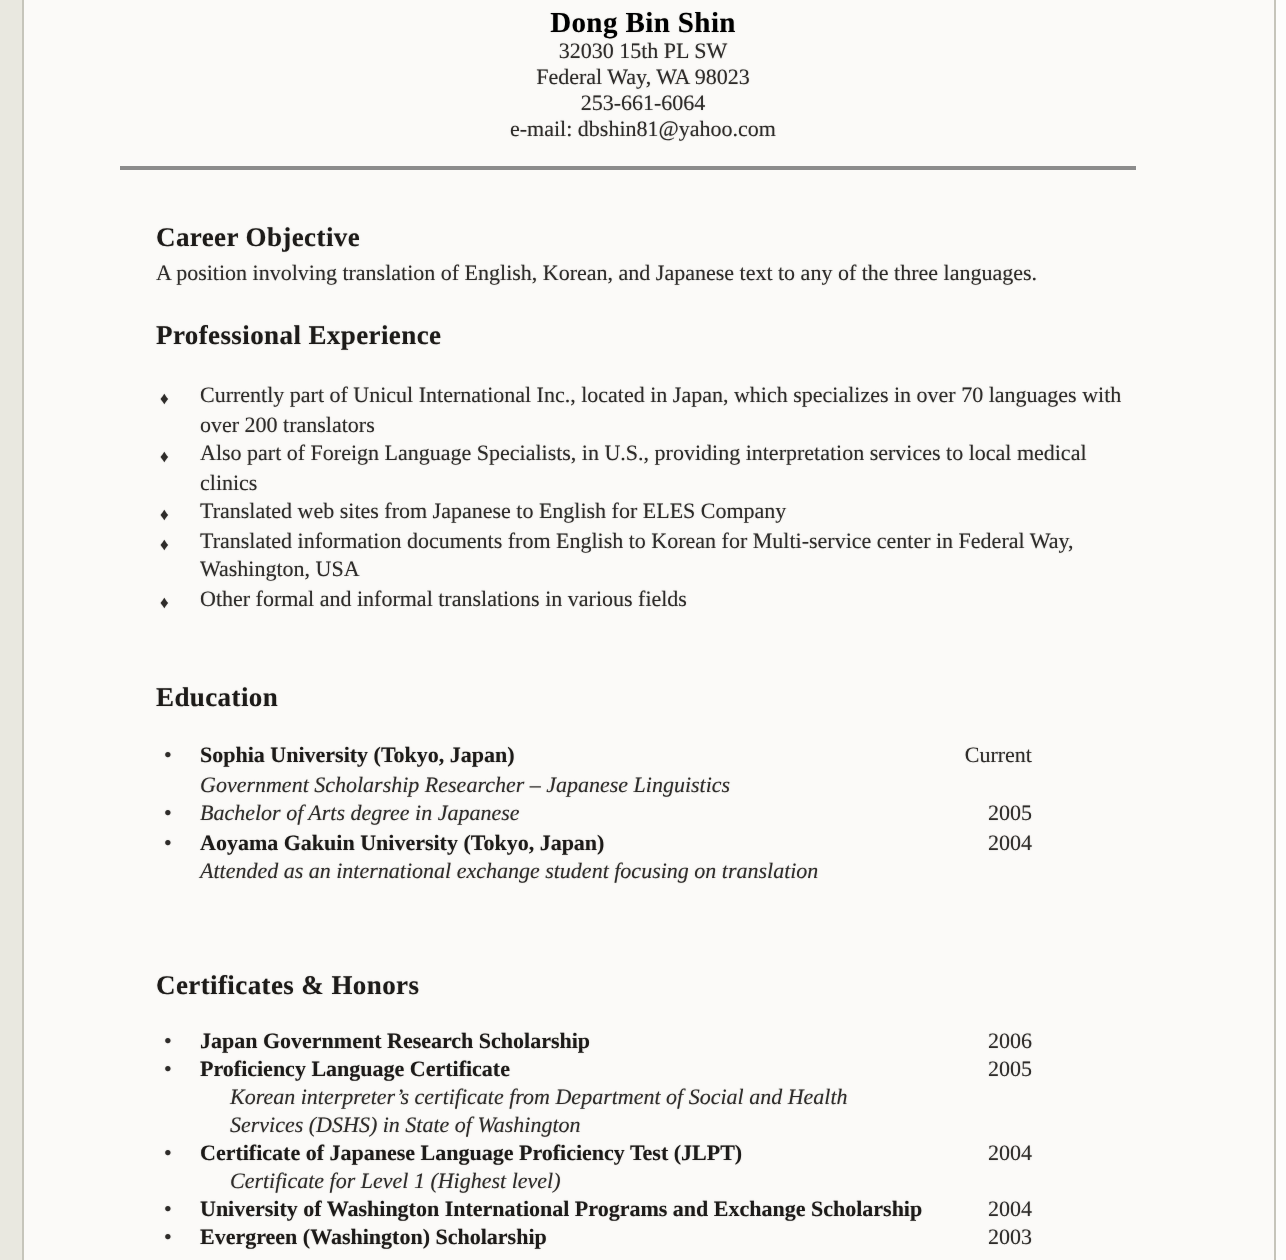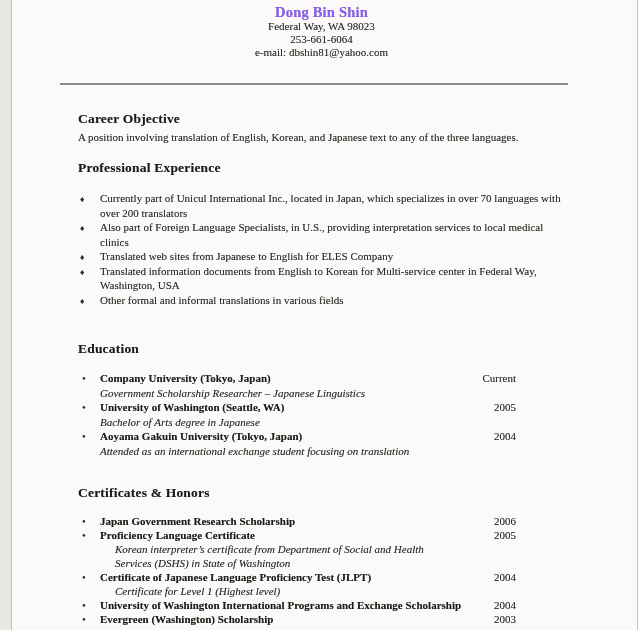--- a/index.html
+++ b/index.html
@@ -12,21 +12,21 @@
   }
   .page{position:absolute;inset:0;width:643px;height:630px;overflow:hidden;}
   .edge-strip-left{position:absolute;left:0;top:0;width:11px;height:630px;background:#e9e8e0;}
   .vline-left{position:absolute;left:11px;top:0;width:1px;height:630px;background:#c6c5bb;}
   .vline-right{position:absolute;left:637px;top:0;width:1px;height:630px;background:#c6c5bb;}
   .edge-strip-right{position:absolute;left:638px;top:0;width:5px;height:630px;background:#fdfdfc;}
 
   .doc{position:absolute;inset:0;text-shadow:0 0 0.6px rgba(90,85,80,0.55);}
 
   .header{position:absolute;top:4px;left:0;width:643px;text-align:center;}
-  .header .name{font-size:14.5px;font-weight:bold;line-height:16px;color:#8b5cf6;letter-spacing:0.2px;}
+  .header .name{font-size:14.5px;font-weight:bold;line-height:16px;color:#000000;letter-spacing:0.2px;}
   .header .hline{font-size:11px;line-height:13px;}
 
   .rule{position:absolute;top:83px;left:60px;width:508px;height:2px;background:#8c8c8c;}
 
   .section{position:absolute;left:78px;}
   .section h2{
     margin:0;font-size:13.5px;font-weight:bold;line-height:17px;color:#1d1b19;letter-spacing:0.2px;
   }
   .body-text{font-size:11px;line-height:14px;margin-top:3px;}
 
@@ -56,20 +56,21 @@
 <div class="page">
   <div class="edge-strip-left"></div>
   <div class="vline-left"></div>
   <div class="vline-right"></div>
   <div class="edge-strip-right"></div>
 
   <div class="doc">
 
     <div class="header">
       <div class="name">Dong Bin Shin</div>
+      <div class="hline">32030 15th PL SW</div>
       <div class="hline">Federal Way, WA 98023</div>
       <div class="hline">253-661-6064</div>
       <div class="hline">e-mail:  dbshin81@yahoo.com</div>
     </div>
 
     <div class="rule"></div>
 
     <div class="section" id="objective">
       <h2>Career Objective</h2>
       <div class="body-text">A position involving translation of English, Korean, and Japanese text to any of the three languages.</div>
@@ -84,27 +85,26 @@
           <div class="exp-item"><span class="bullet">♦</span><span>Translated information documents from English to Korean for Multi-service center in Federal Way, Washington, USA</span></div>
           <div class="exp-item"><span class="bullet">♦</span><span>Other formal and informal translations in various fields</span></div>
         </div>
     </div>
 
     <div class="section" id="education">
       <h2>Education</h2>
       <div class="edu-list" id="edu-list">
           <div class="yr-item">
             <span class="bullet">•</span>
-            <div class="ttl">Company University (Tokyo, Japan)</div>
+            <div class="ttl">Sophia University (Tokyo, Japan)</div>
             <div class="detail">Government Scholarship Researcher – Japanese Linguistics</div>
             <span class="year">Current</span>
           </div>
           <div class="yr-item">
             <span class="bullet">•</span>
-            <div class="ttl">University of Washington (Seattle, WA)</div>
             <div class="detail">Bachelor of Arts degree in Japanese</div>
             <span class="year">2005</span>
           </div>
           <div class="yr-item">
             <span class="bullet">•</span>
             <div class="ttl">Aoyama Gakuin University (Tokyo, Japan)</div>
             <div class="detail">Attended as an international exchange student focusing on translation</div>
             <span class="year">2004</span>
           </div>
         </div>

